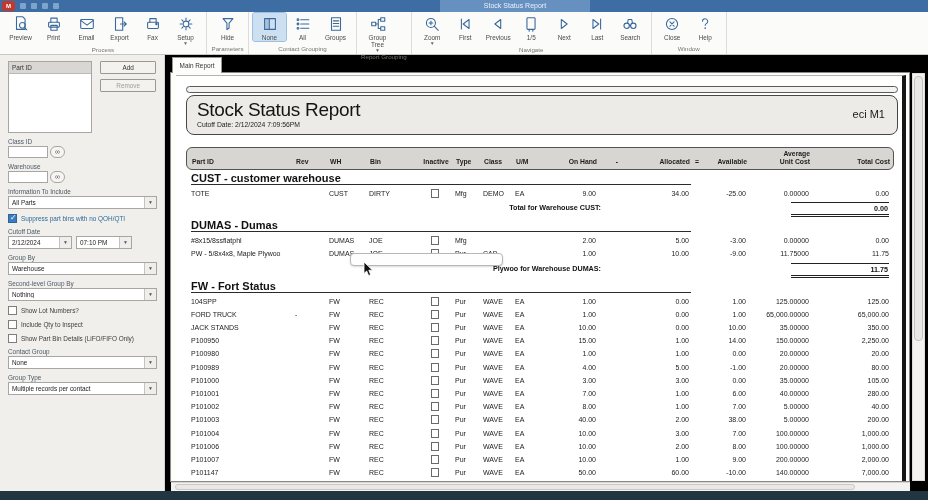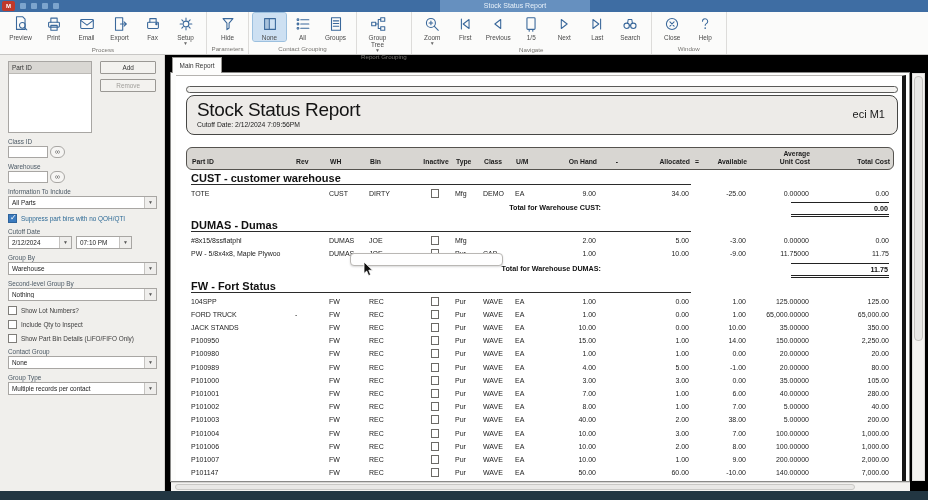--- a/index.html
+++ b/index.html
@@ -459,21 +459,21 @@
             <div class="tc l"></div>
             <div class="tc r">1.00</div>
             <div class="tc c"></div>
             <div class="tc r">10.00</div>
             <div class="tc c"></div>
             <div class="tc r">-9.00</div>
             <div class="tc r">11.75000</div>
             <div class="tc r">11.75</div>
           </div>
           <div class="total-row">
-            <div class="total-label">Total for Warehouse DUMAS:</div>
+            <div class="total-label">Plywoo for Warehouse DUMAS:</div>
             <div class="total-val">11.75</div>
           </div>
           <div class="tgroup-h">FW - Fort Status</div>
           <div class="tgroup-rule"></div>
           <div class="trow grid15">
             <div class="tc l">104SPP</div>
             <div class="tc l"></div>
             <div class="tc l">FW</div>
             <div class="tc l">REC</div>
             <div class="tc c">

